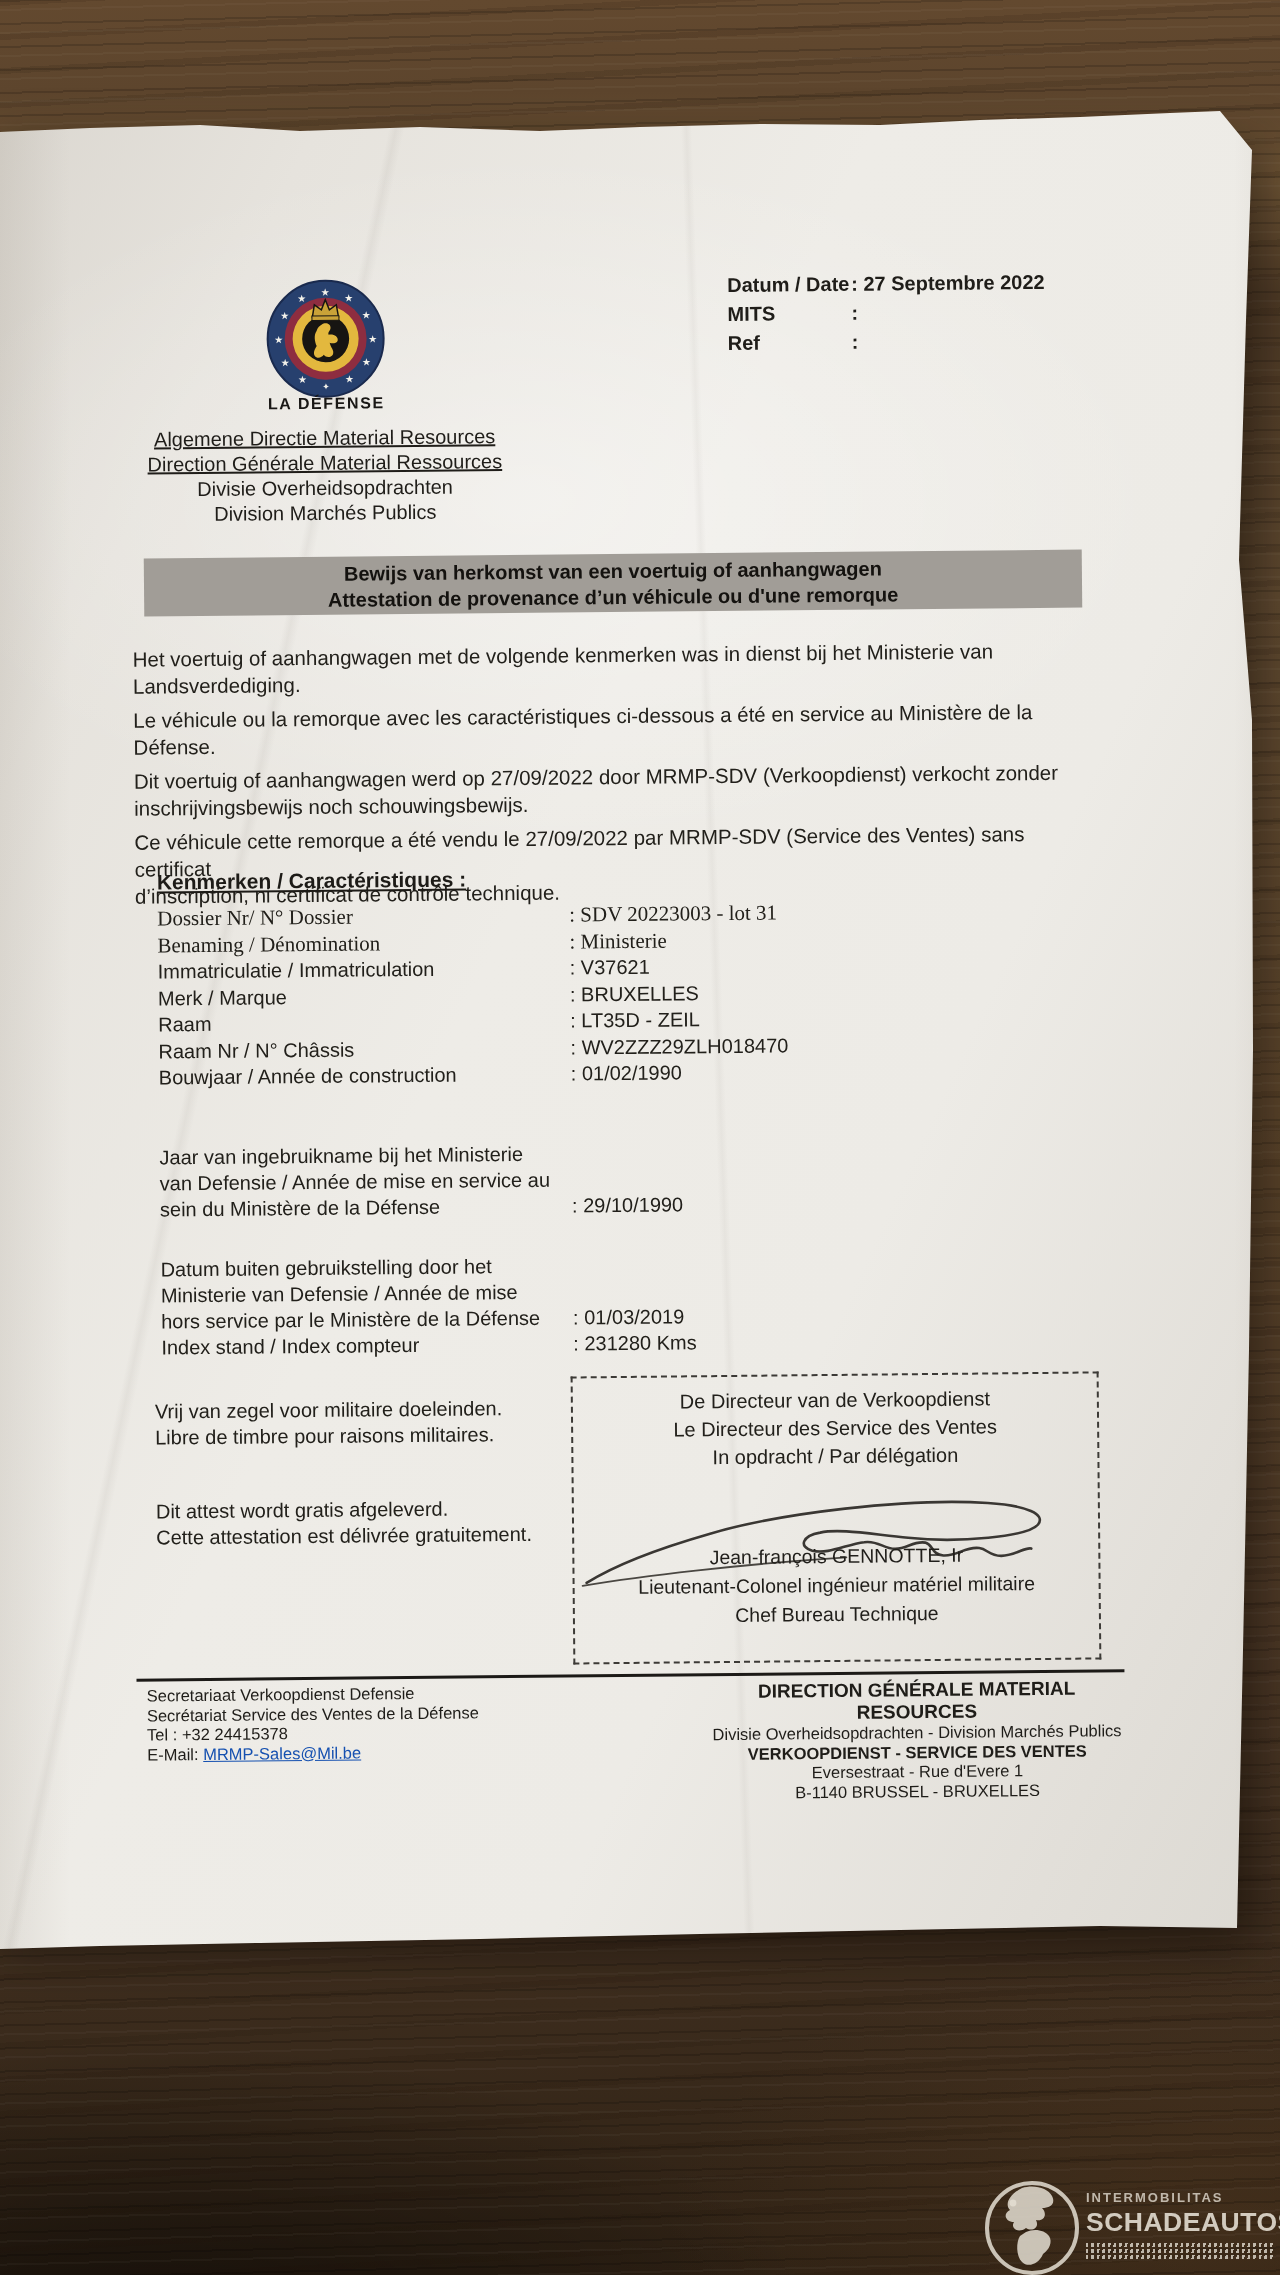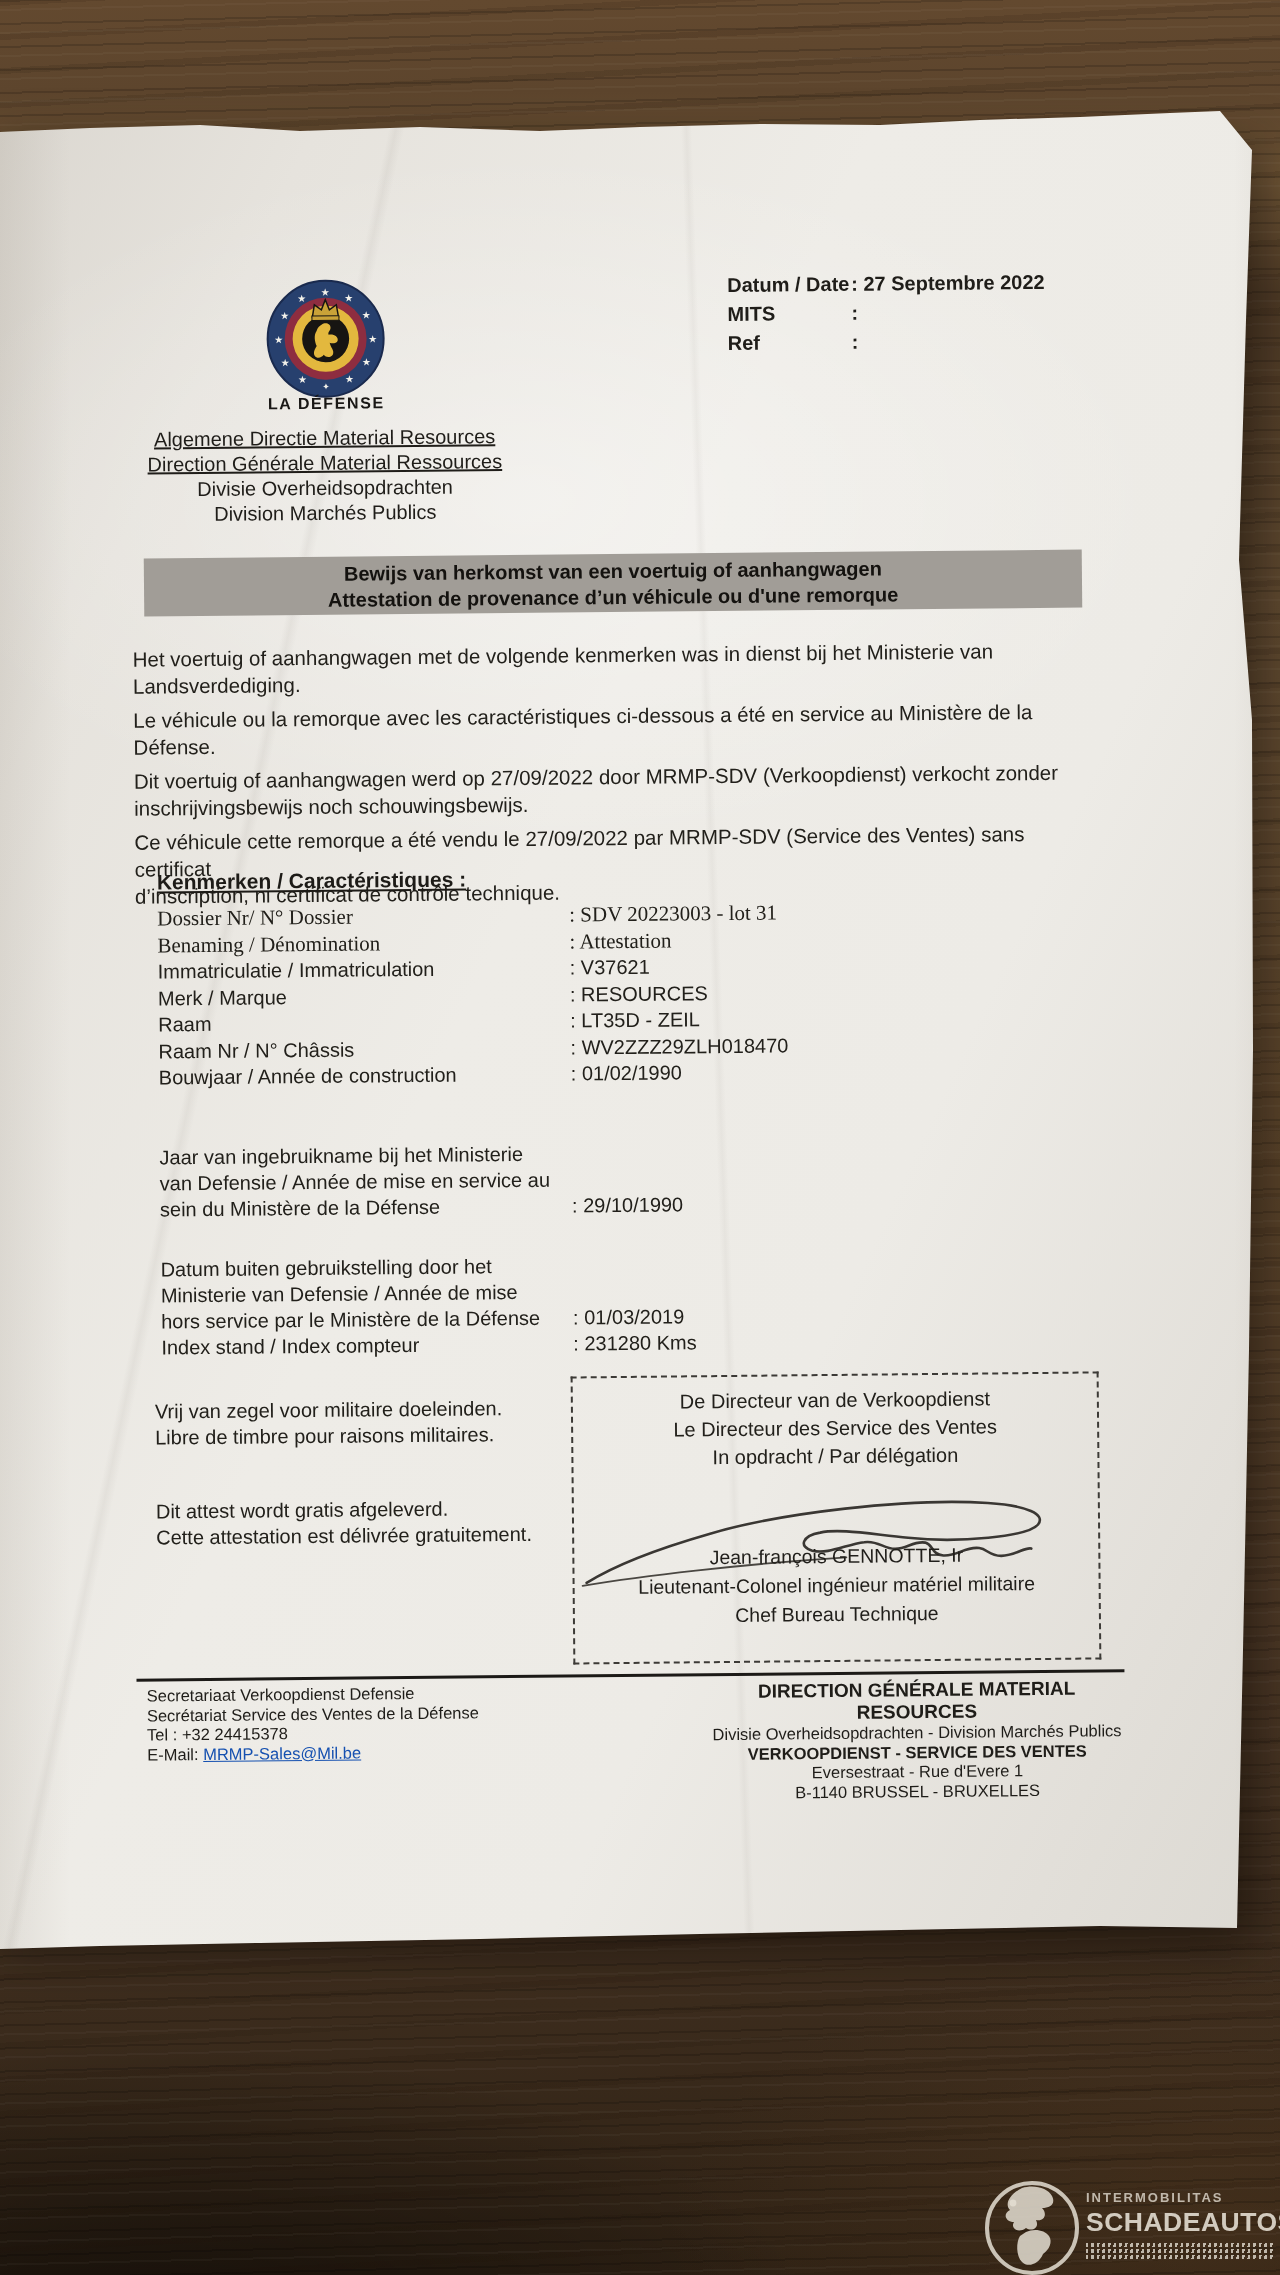--- a/index.html
+++ b/index.html
@@ -150,23 +150,23 @@
         </div>
         <div class="para">
           <div>Ce véhicule cette remorque a été vendu le 27/09/2022 par MRMP-SDV (Service des Ventes) sans certificat</div>
           <div>d’inscription, ni certificat de contrôle technique.</div>
         </div>
       </div>
 
       <div class="abs kh">Kenmerken / Caractéristiques :</div>
       <div class="abs krows">
         <div class="krow serif"><span>Dossier Nr/ N° Dossier</span><span class="kv">: SDV 20223003 -  lot 31</span></div>
-        <div class="krow serif"><span>Benaming / Dénomination</span><span class="kv">: Attestation</span></div>
+        <div class="krow serif"><span>Benaming / Dénomination</span><span class="kv">: Ministerie</span></div>
         <div class="krow"><span>Immatriculatie / Immatriculation</span><span class="kv">: V37621</span></div>
-        <div class="krow"><span>Merk / Marque</span><span class="kv">: RESOURCES</span></div>
+        <div class="krow"><span>Merk / Marque</span><span class="kv">: BRUXELLES</span></div>
         <div class="krow"><span>Raam</span><span class="kv">: LT35D - ZEIL</span></div>
         <div class="krow"><span>Raam Nr / N° Châssis</span><span class="kv">: WV2ZZZ29ZLH018470</span></div>
         <div class="krow"><span>Bouwjaar / Année de construction</span><span class="kv">: 01/02/1990</span></div>
       </div>
 
       <div class="abs svc1">
         <div>Jaar van ingebruikname bij het Ministerie</div>
         <div>van Defensie / Année de mise en service au</div>
         <div class="svcline"><span>sein du Ministère de la Défense</span><span class="kv">: 29/10/1990</span></div>
       </div>

